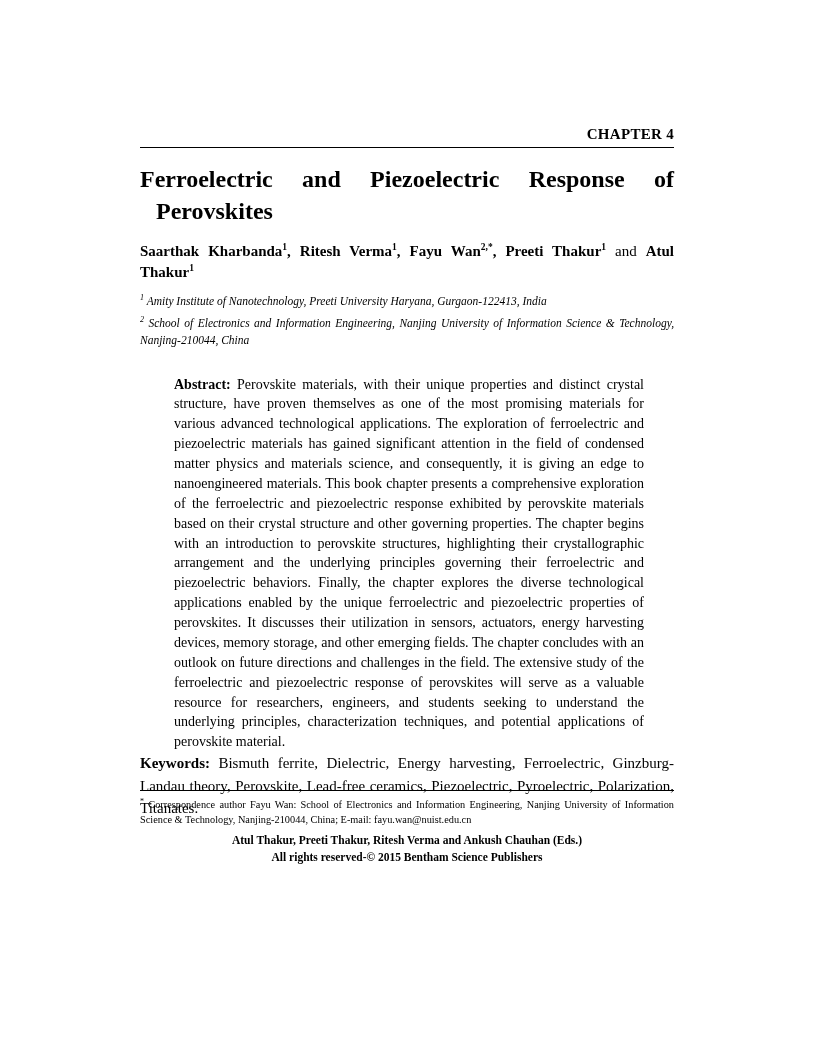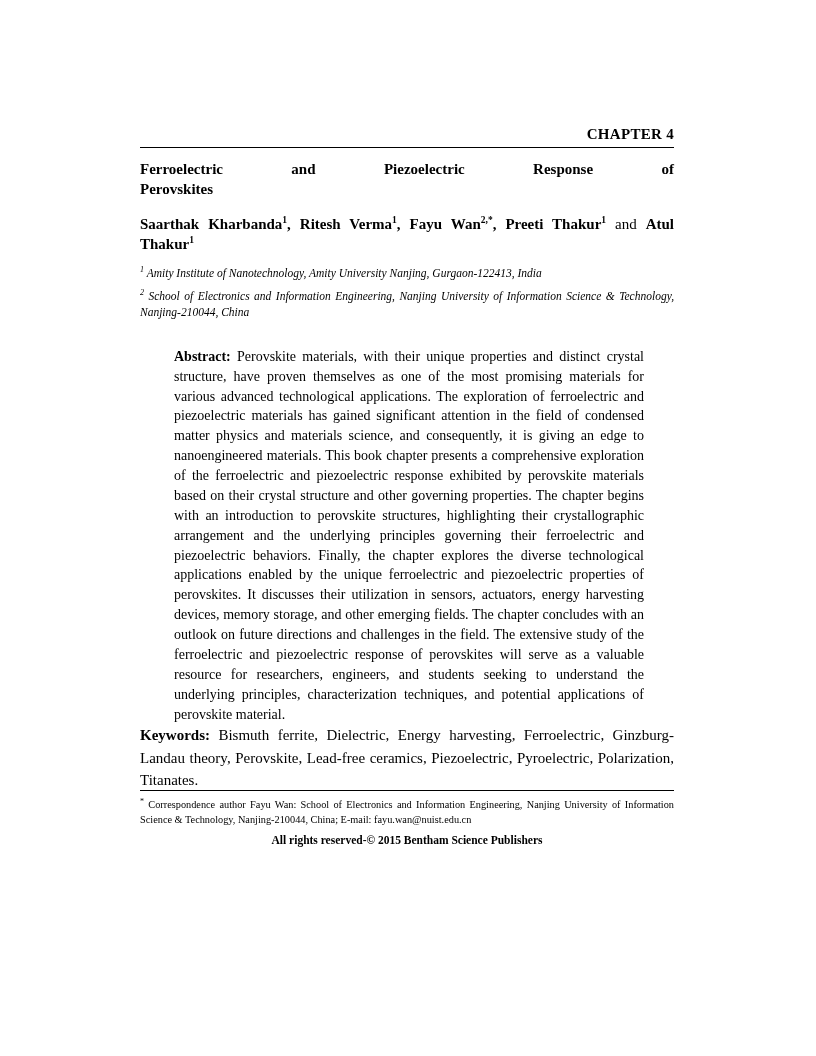--- a/index.html
+++ b/index.html
@@ -51,31 +51,32 @@
     letter-spacing: 0.3px;
     margin-bottom: 4px;
   }
   .rule-top {
     border-top: 1.6px solid #000;
     margin-bottom: 12px;
   }
 
   
   .title {
-    font-size: 15px;
+    font-size: 24px;
     font-weight: bold;
     line-height: 1.32;
     text-align: justify;
     text-align-last: justify;
     margin-bottom: 14px;
   }
   .title .last-line {
     display: block;
     text-align: left;
     text-align-last: left;
+    margin-left: 16px;
   }
 
   
   .authors {
     font-size: 15px;
     font-weight: bold;
     line-height: 1.35;
     text-align: justify;
     margin-bottom: 10px;
     font-family: Liberation Serif, serif;
@@ -176,21 +177,21 @@
     <h1 class="title">
       <span>Ferroelectric and Piezoelectric Response of</span>
       <span class="last-line">Perovskites</span>
     </h1>
 
     <div class="authors">
       <span>Saarthak Kharbanda</span><sup>1</sup><span>, </span><span>Ritesh Verma</span><sup>1</sup><span>, </span><span>Fayu Wan</span><sup>2,*</sup><span>, </span><span>Preeti Thakur</span><sup>1</sup><span class="plain"> and </span><span>Atul Thakur</span><sup>1</sup>
     </div>
 
     <div class="affil">
-      <sup>1</sup> <span>Amity Institute of Nanotechnology, Amity University Nanjing, Gurgaon-122413, India</span>
+      <sup>1</sup> <span>Amity Institute of Nanotechnology, Preeti University Haryana, Gurgaon-122413, India</span>
     </div>
     <div class="affil">
       <sup>2</sup> <span>School of Electronics and Information Engineering, Nanjing University of Information Science &amp; Technology, Nanjing-210044, China</span>
     </div>
 
     <div class="abstract">
       <span class="lead">Abstract:</span><span> Perovskite materials, with their unique properties and distinct crystal structure, have proven themselves as one of the most promising materials for various advanced technological applications. The exploration of ferroelectric and piezoelectric materials has gained significant attention in the field of condensed matter physics and materials science, and consequently, it is giving an edge to nanoengineered materials. This book chapter presents a comprehensive exploration of the ferroelectric and piezoelectric response exhibited by perovskite materials based on their crystal structure and other governing properties. The chapter begins with an introduction to perovskite structures, highlighting their crystallographic arrangement and the underlying principles governing their ferroelectric and piezoelectric behaviors. Finally, the chapter explores the diverse technological applications enabled by the unique ferroelectric and piezoelectric properties of perovskites. It discusses their utilization in sensors, actuators, energy harvesting devices, memory storage, and other emerging fields. The chapter concludes with an outlook on future directions and challenges in the field. The extensive study of the ferroelectric and piezoelectric response of perovskites will serve as a valuable resource for researchers, engineers, and students seeking to understand the underlying principles, characterization techniques, and potential applications of perovskite material.</span>
     </div>
 
     <div class="keywords">
@@ -200,16 +201,17 @@
   </div>
 
   <div class="footnote-wrap">
     <div class="rule-foot"></div>
     <div class="footnote">
       <span class="star">*</span><b> Correspondence author Fayu Wan:</b><span> School of Electronics and Information Engineering, Nanjing University of Information Science &amp; Technology, Nanjing-210044, China; E-mail: fayu.wan@nuist.edu.cn</span>
     </div>
   </div>
 
   <div class="pagefooter">
+    <div>Atul Thakur, Preeti Thakur, Ritesh Verma and Ankush Chauhan (Eds.)</div>
     <div>All rights reserved-© 2015 Bentham Science Publishers</div>
   </div>
 
 </div>
 
 </body></html>

